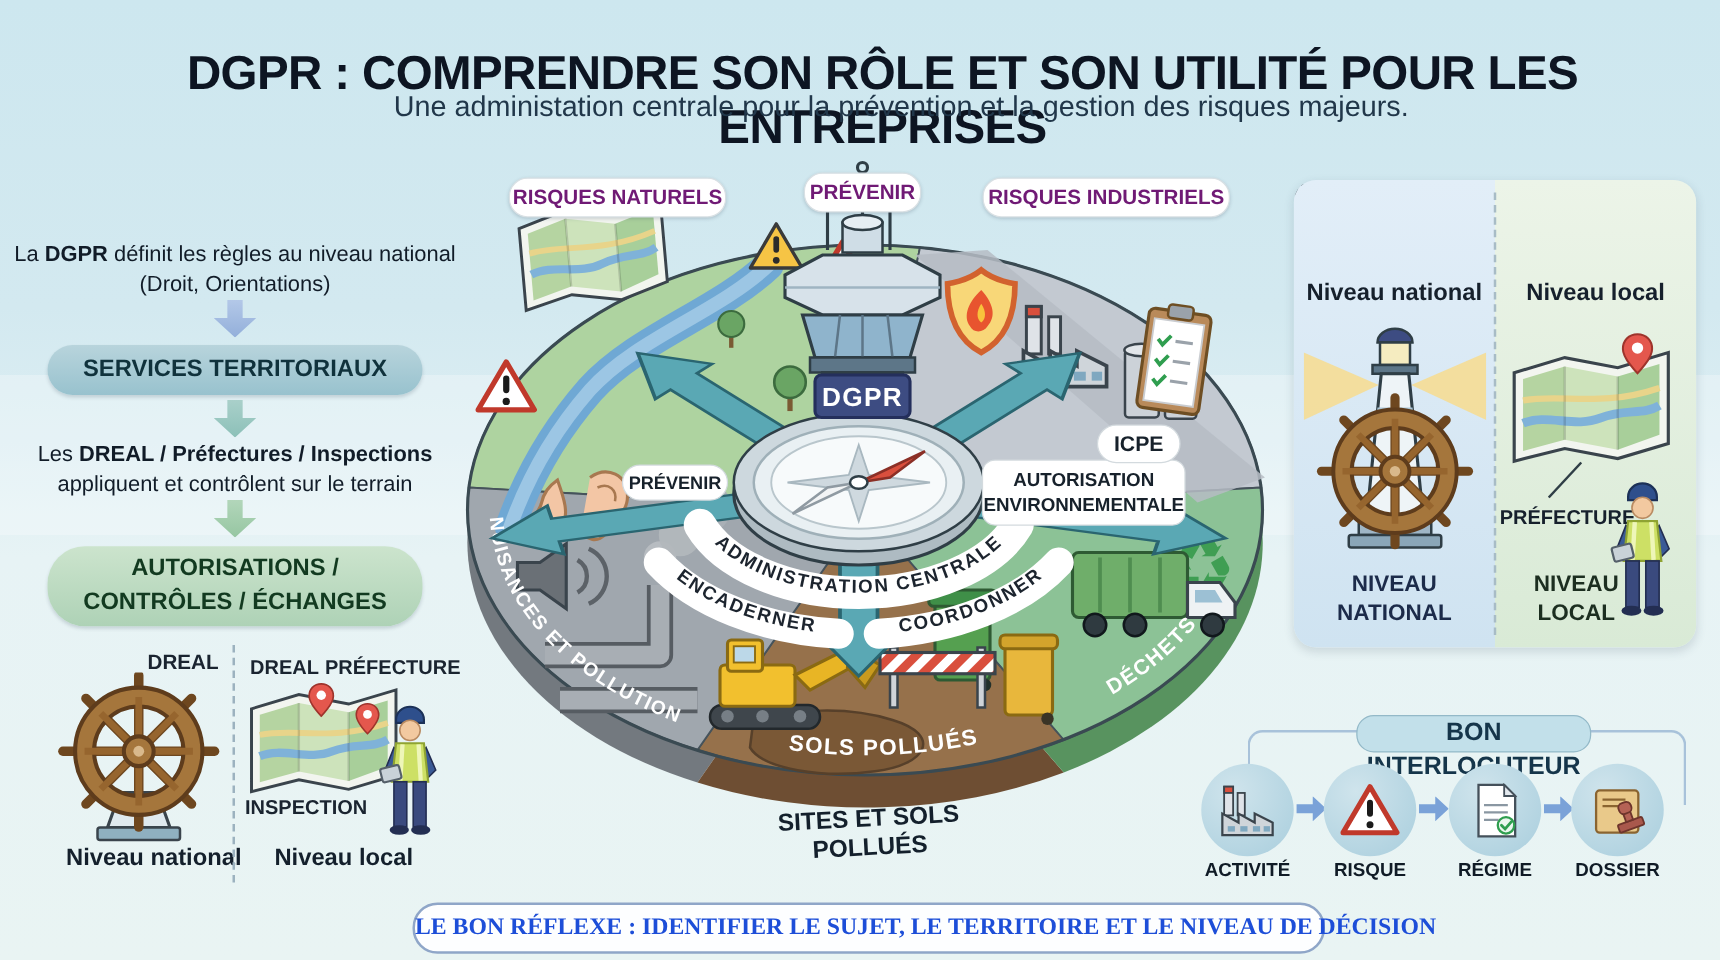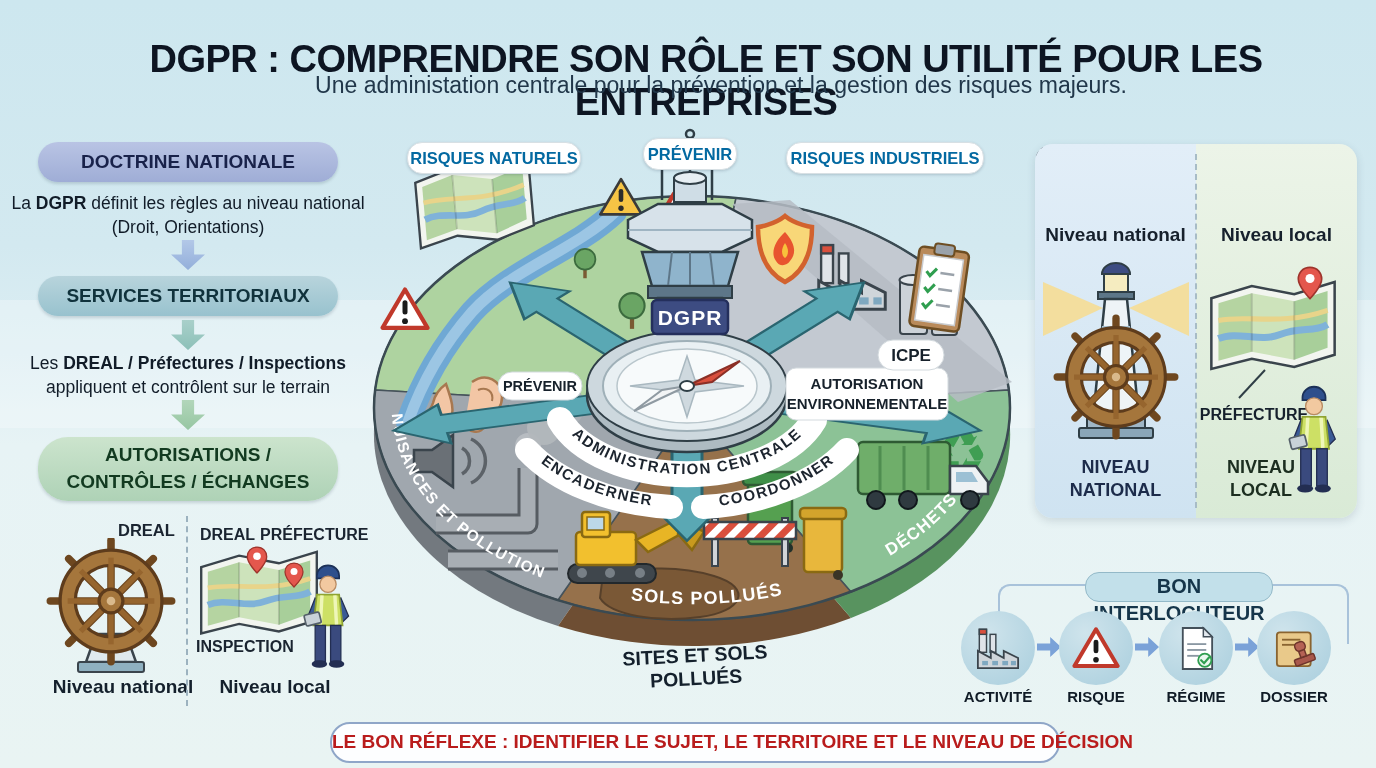--- a/index.html
+++ b/index.html
@@ -8,35 +8,35 @@
   .stage{position:relative;width:1376px;height:768px;
          background:linear-gradient(180deg,#cde7ef 0%,#d3e9f0 32%,#dceef3 46%,#e7f3f5 58%,#e9f4f3 100%);}
   .abs{position:absolute;}
   .title{width:100%;text-align:center;font-weight:700;font-size:38px;letter-spacing:-.5px;color:#0d1522;}
   .subtitle{width:100%;text-align:center;font-size:23px;color:#21374a;margin-left:33px;}
   .lpill{border-radius:22px;text-align:center;font-weight:700;color:#1a2440;
          box-shadow:0 2px 3px rgba(40,60,80,.18);}
   .ltext{text-align:center;font-size:17.5px;color:#111c28;line-height:1.35;}
   .flowarrow{width:34px;height:30px;clip-path:polygon(32% 0,68% 0,68% 48%,100% 48%,50% 100%,0 48%,32% 48%);}
   .wpill{background:#ffffff;border:1px solid #d8e0e4;border-radius:15px;text-align:center;
-         font-weight:700;color:#0369a1;box-shadow:0 1px 3px rgba(40,60,80,.22);}
+         font-weight:700;color:#701a75;box-shadow:0 1px 3px rgba(40,60,80,.22);}
   .smlabel{font-weight:700;color:#1a2430;font-size:16.5px;white-space:nowrap;}
   .caption{font-weight:700;color:#14202c;font-size:19px;text-align:center;}
   .card{border-radius:18px;overflow:hidden;box-shadow:0 3px 8px rgba(40,60,80,.15);}
   .half-title{font-weight:700;font-size:19px;color:#16202c;text-align:center;}
   .half-caption{font-weight:700;font-size:18px;line-height:1.25;text-align:center;color:#1c2b4a;}
   .steplabel{font-weight:700;font-size:15px;color:#101b26;text-align:center;}
   .steparrow{width:24px;height:20px;background:#7aa2d8;
              clip-path:polygon(0 32%,55% 32%,55% 0,100% 50%,55% 100%,55% 68%,0 68%);}
   .stepcircle{width:74px;height:74px;border-radius:50%;
               background:radial-gradient(circle at 35% 30%,#cfe4ec,#a9cedd);
               display:flex;align-items:center;justify-content:center;}
   .bracket{border:0 solid #a8c2da;}
   .banner{background:#fdfeff;border:2px solid #8fa6c8;border-radius:20px;text-align:center;
-          font-weight:700;font-size:19px;color:#b91c1c;line-height:35px;white-space:nowrap;}
+          font-weight:700;font-size:19px;color:#1d4ed8;line-height:35px;white-space:nowrap;font-family:Liberation Serif, serif;}
   .rim{font-weight:700;font-size:15.5px;fill:#ffffff;letter-spacing:1.2px;}
   .ringtxt{font-weight:700;font-size:15px;fill:#1c242e;letter-spacing:1.5px;}
   svg text{font-family:"Liberation Sans",sans-serif;}
 </style>
 </head>
 <body>
 
 <svg style="position:absolute;width:0;height:0" aria-hidden="true">
 <defs>
 <symbol id="sym-wheel" viewBox="0 0 120 120">
@@ -131,21 +131,20 @@
 </defs>
 </svg>
 
 <div class="stage">
 
   <div class="abs" style="left:0;top:300px;width:1376px;height:128px;background:rgba(255,255,255,.28)"></div>
 
   <div class="abs title" style="top:38px;padding-left:18px;">DGPR : COMPRENDRE SON RÔLE ET SON UTILITÉ POUR LES ENTREPRISES</div>
   <div class="abs subtitle" style="top:72px;">Une administation centrale pour la prévention et la gestion des risques majeurs.</div>
 
-  <div class="abs lpill" style="left:38px;top:142px;width:300px;height:40px;line-height:40px;font-size:19px;background:linear-gradient(180deg,#b9c4e4,#9fadd6);color:#19224a;">DOCTRINE NATIONALE</div>
   <div class="abs ltext" style="left:8px;top:192px;width:360px;">
     <span>La </span><b>DGPR</b><span> définit les règles au niveau national</span><br>
     <span>(Droit, Orientations)</span>
   </div>
   <div class="abs flowarrow" style="left:171px;top:240px;background:linear-gradient(180deg,#b3c8e8,#93afda);"></div>
   <div class="abs lpill" style="left:38px;top:276px;width:300px;height:40px;line-height:40px;font-size:19px;background:linear-gradient(180deg,#b8d4dc,#98c2ce);color:#10323c;">SERVICES TERRITORIAUX</div>
   <div class="abs flowarrow" style="left:171px;top:320px;background:linear-gradient(180deg,#a9d0ca,#8cc0b8);"></div>
   <div class="abs ltext" style="left:8px;top:352px;width:360px;">
     <span>Les </span><b>DREAL / Préfectures / Inspections</b><br>
     <span>appliquent et contrôlent sur le terrain</span>

